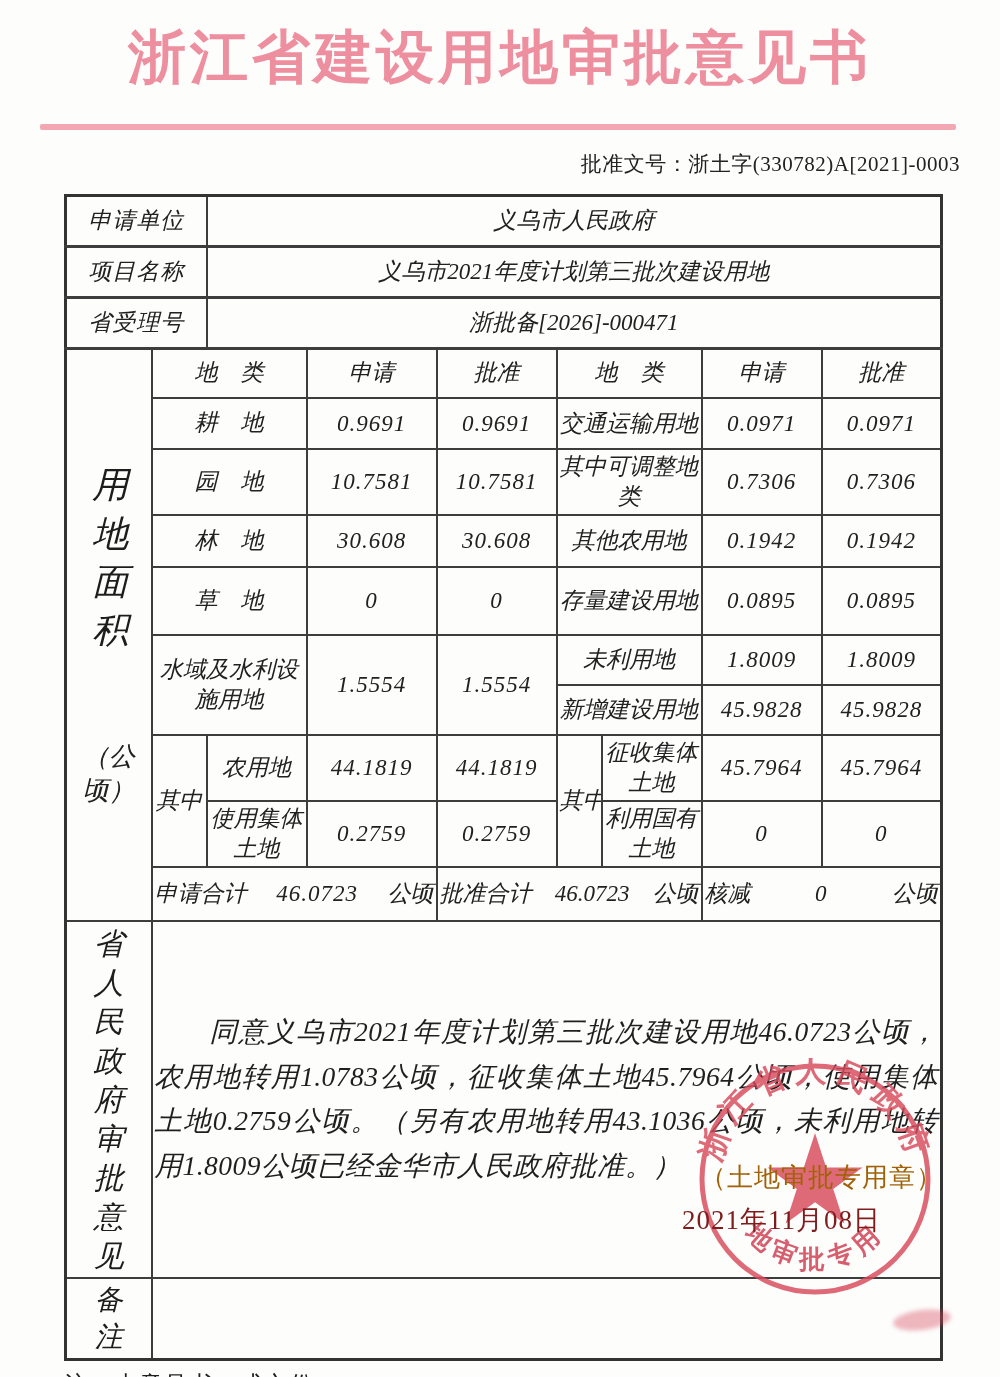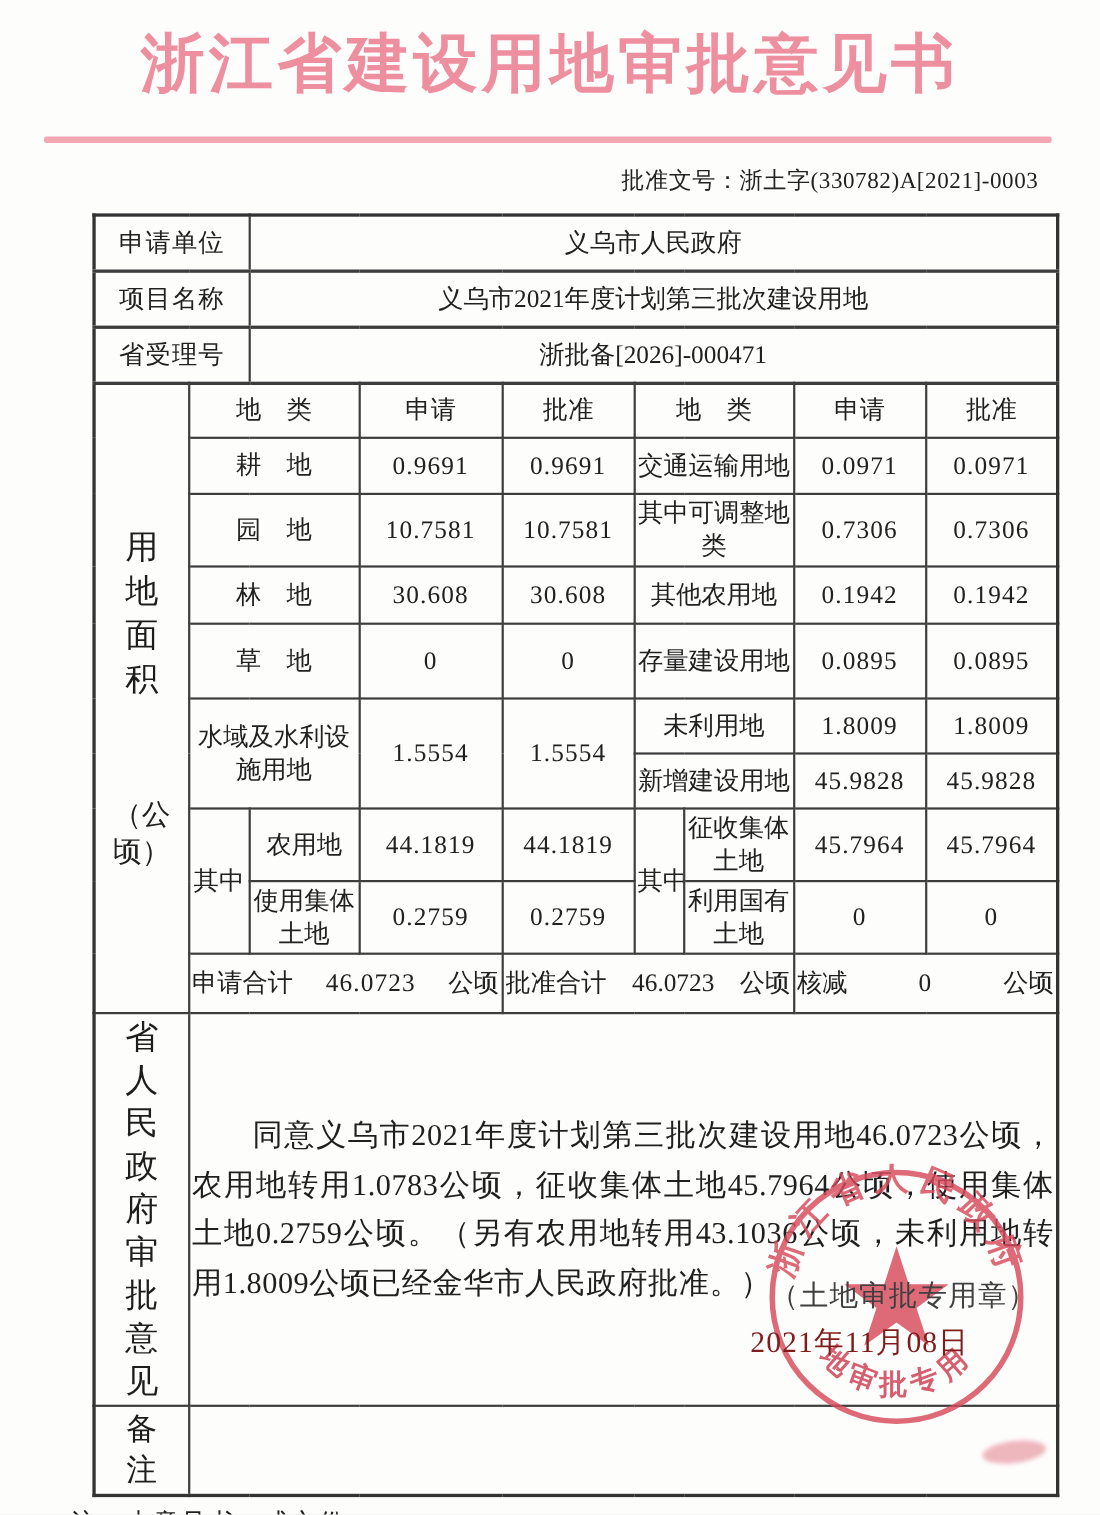--- a/index.html
+++ b/index.html
@@ -24,32 +24,33 @@
     line-height:1.1;
   }
   .title-rule {
     margin:34px auto 0 40px;
     width:916px; height:6px;
     background:#f2a7b3;
     border-radius:2px;
   }
   .doc-number {
     margin-top:20px;
-    padding-right:56px;
+    padding-right:40px;
     text-align:right;
     font-size:21px;
     letter-spacing:0.5px;
     color:#222;
   }
   
   table.doc {
-    margin:16px 0 0 84px;
+    margin:16px 0 0 64px;
     width:876px;
     border-collapse:collapse;
     table-layout:fixed;
+    font-style:italic;
   }
   table.doc td {
     border:2px solid #3d3d3d;
     font-size:23px;
     color:#212121;
     text-align:center;
     vertical-align:middle;
     padding:2px;
     overflow:hidden;
   }
@@ -62,21 +63,21 @@
   td.small-cat { font-size:21.5px; padding:0; line-height:1.3; }
   td.zh-cell { font-size:21px; white-space:nowrap; padding:0; }
   td.wrap4 { font-size:22px; padding:0 1px; line-height:1.3; }
   
   .vstack {
     margin:0 auto;
     width:33px;
     word-break:break-all;
     line-break:anywhere;
     text-align:center;
-    font-size:30px;
+    font-size:36px;
     line-height:1.34;
     color:#1d1d1d;
   }
   .vunit {
     margin:86px auto 0 auto;
     width:58px;
     word-break:break-all;
     line-break:anywhere;
     text-align:center;
     font-size:26px;
@@ -118,21 +119,21 @@
     width:242px; height:242px;
     opacity:0.82;
     z-index:5;
     pointer-events:none;
   }
   .stamp-note {
     position:absolute;
     left:700px; top:1160px;
     font-size:26px;
     letter-spacing:1px;
-    color:#404040;
+    color:#a16207;
     z-index:6;
   }
   .stamp-date {
     position:absolute;
     left:682px; top:1202px;
     font-size:27px;
     letter-spacing:1px;
     color:#7f1d1d;
     z-index:6;
   }

